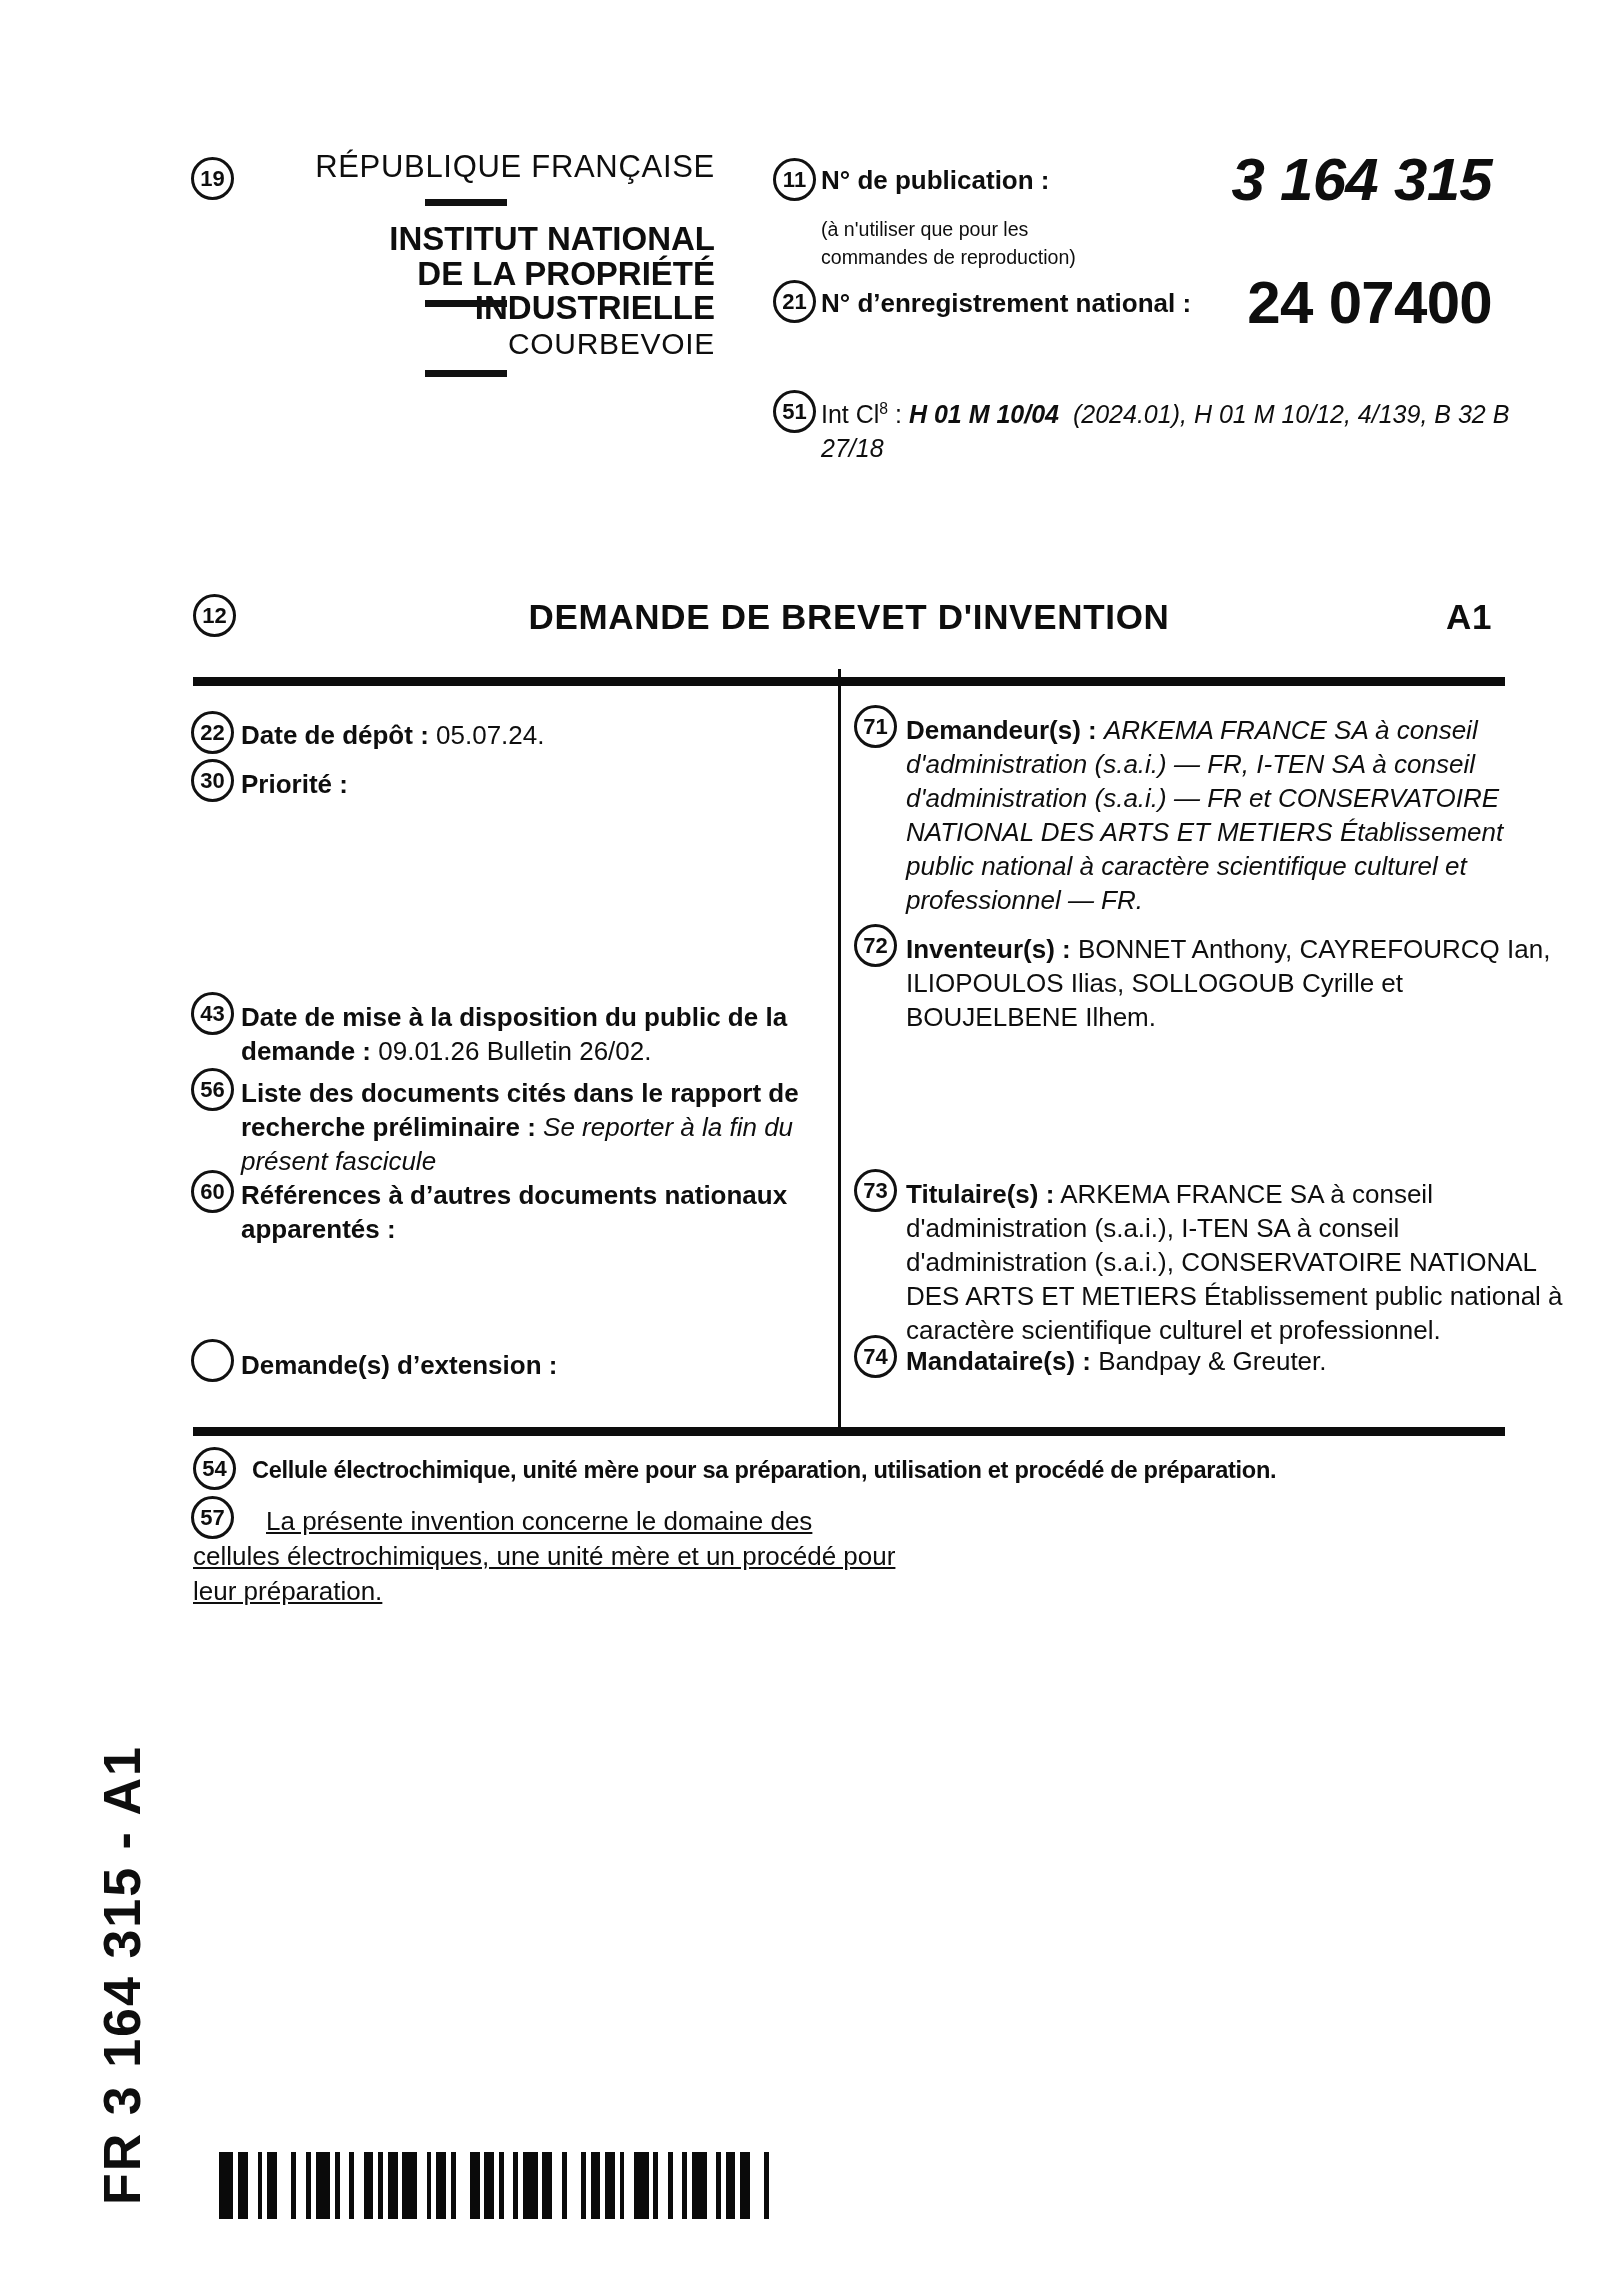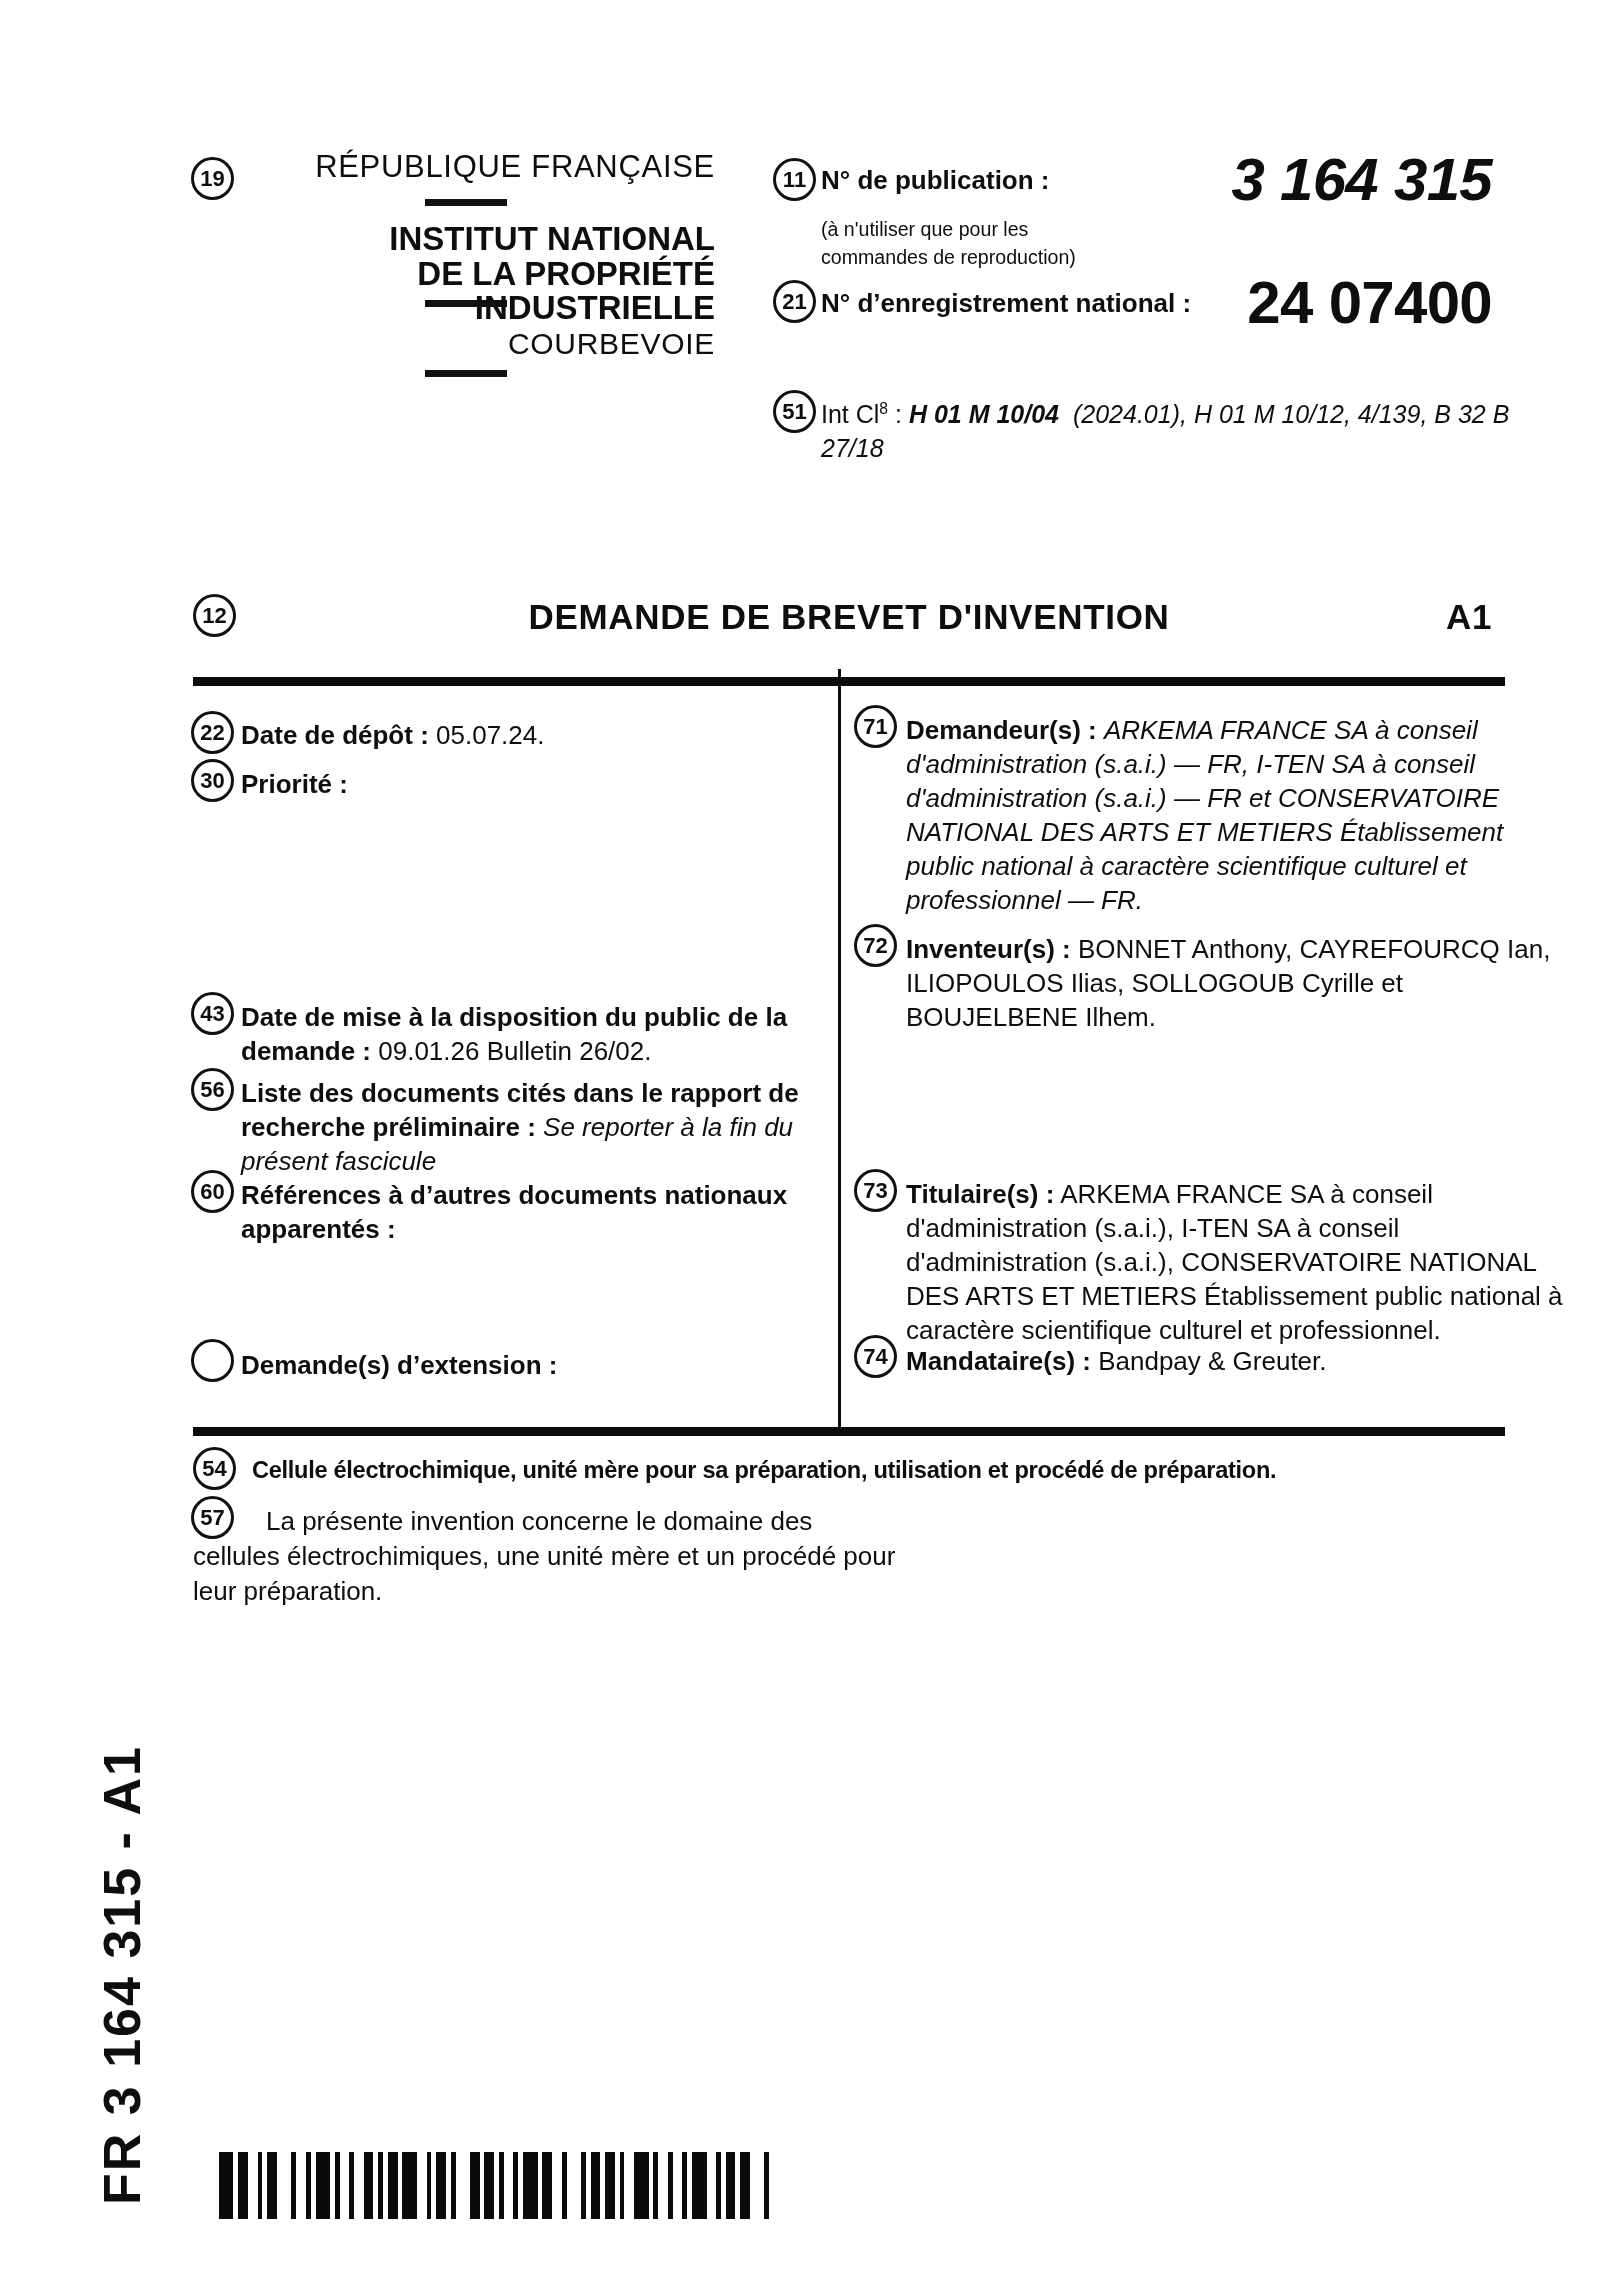--- a/index.html
+++ b/index.html
@@ -33,21 +33,21 @@
   .fieldlabel{font-weight:bold;font-size:26px;}
   .bignum{font-size:60px;font-weight:bold;letter-spacing:-0.7px;white-space:nowrap;}
   .italicnum{font-style:italic;}
   .note{font-size:19.6px;line-height:27.5px;}
   .intcl{font-size:25px;line-height:34px;}
   .row-text{font-size:26px;line-height:34px;margin:0;}
   .row-text .lbl{font-weight:bold;}
   .row-text .val-it{font-style:italic;}
   .doc-title{font-size:35px;font-weight:bold;letter-spacing:0.7px;}
   .t54{font-size:23.6px;font-weight:bold;letter-spacing:-0.3px;}
-  .abstract{font-size:26px;line-height:35px;text-indent:73px;margin:0;}
+  .abstract{font-size:26px;line-height:35px;text-indent:73px;margin:0;text-decoration:underline;}
   .sidebar{
     position:absolute;
     left:-167px;top:1949px;
     width:569px;height:52px;
     transform:rotate(-90deg);
     text-align:center;
     font-size:52px;font-weight:bold;letter-spacing:2px;
     white-space:nowrap;
   }
   .barcode{

